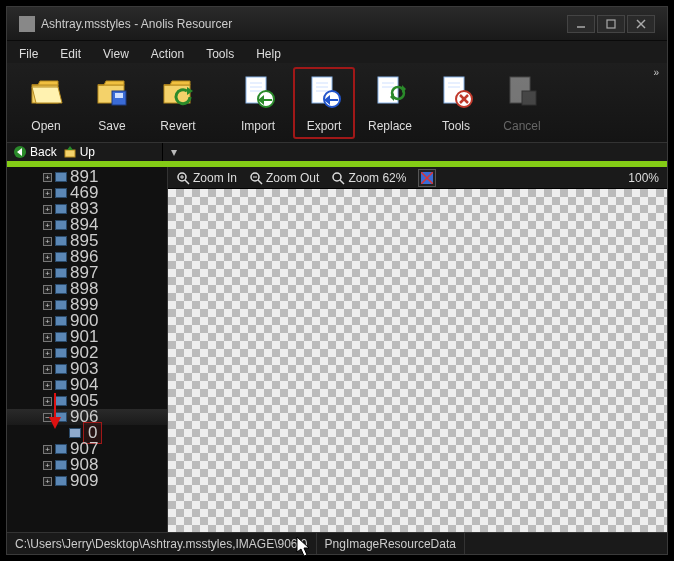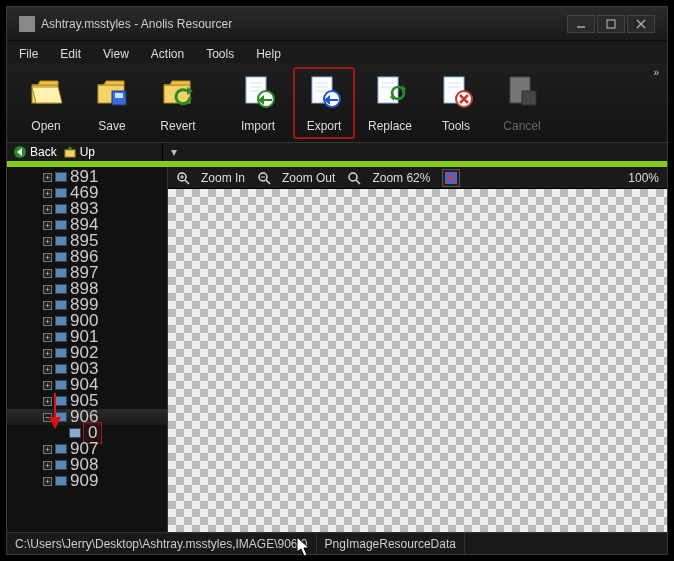--- a/index.html
+++ b/index.html
@@ -29,21 +29,21 @@
 .tree-row { display: flex; align-items: center; height: 16px; padding-left: 36px; gap: 3px; cursor: pointer; color: #ccc; }
 .tree-row.child { padding-left: 62px; }
 .tree-row.selected .tree-label { outline: 1px solid #a01818; background: rgba(160,24,24,.15); padding: 0 4px; }
 .tree-row.selected-bg { background: linear-gradient(to bottom, #2a2a2a, #1a1a1a); }
 .tree-expander { width: 9px; height: 9px; border: 1px solid #777; background: #222; color: #ccc; font-size: 8px; line-height: 7px; text-align: center; cursor: pointer; }
 .tree-icon { width: 12px; height: 10px; background: #5b87b5; border: 1px solid #2a4a6a; }
 .tree-label { color: #ccc; font-size: 17px; }
 .red-arrow { position: absolute; left: 38px; top: 224px; pointer-events: none; }
 .viewer-panel { flex: 1; display: flex; flex-direction: column; background: #111; }
 .zoom-bar { height: 22px; background: #1a1a1a; display: flex; align-items: center; padding: 0 8px; gap: 12px; border-bottom: 1px solid #000; }
-.zoom-btn { color: #ddd; display: flex; align-items: center; gap: 11px; cursor: pointer; }
+.zoom-btn { color: #ddd; display: flex; align-items: center; gap: 3px; cursor: pointer; }
 .zoom-pct { margin-left: auto; color: #ddd; }
 .canvas-wrap { flex: 1; background: #222; padding: 0; position: relative; overflow: hidden; }
 .checker { width: 100%; height: 100%; background-image:
   linear-gradient(45deg, #bbb 25%, transparent 25%),
   linear-gradient(-45deg, #bbb 25%, transparent 25%),
   linear-gradient(45deg, transparent 75%, #bbb 75%),
   linear-gradient(-45deg, transparent 75%, #bbb 75%);
   background-size: 16px 16px;
   background-position: 0 0, 0 8px, 8px -8px, -8px 0;
   background-color: #eee;

